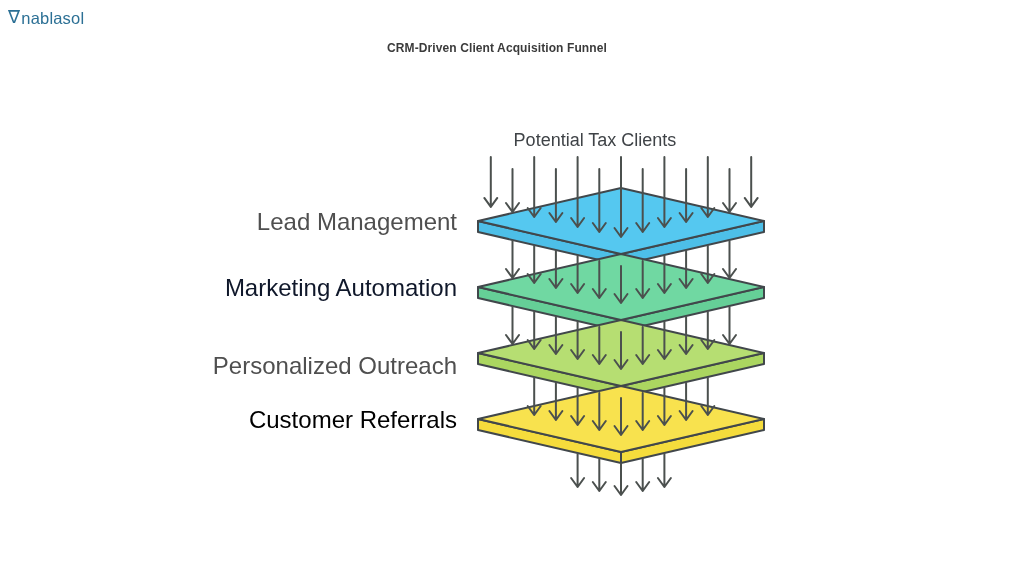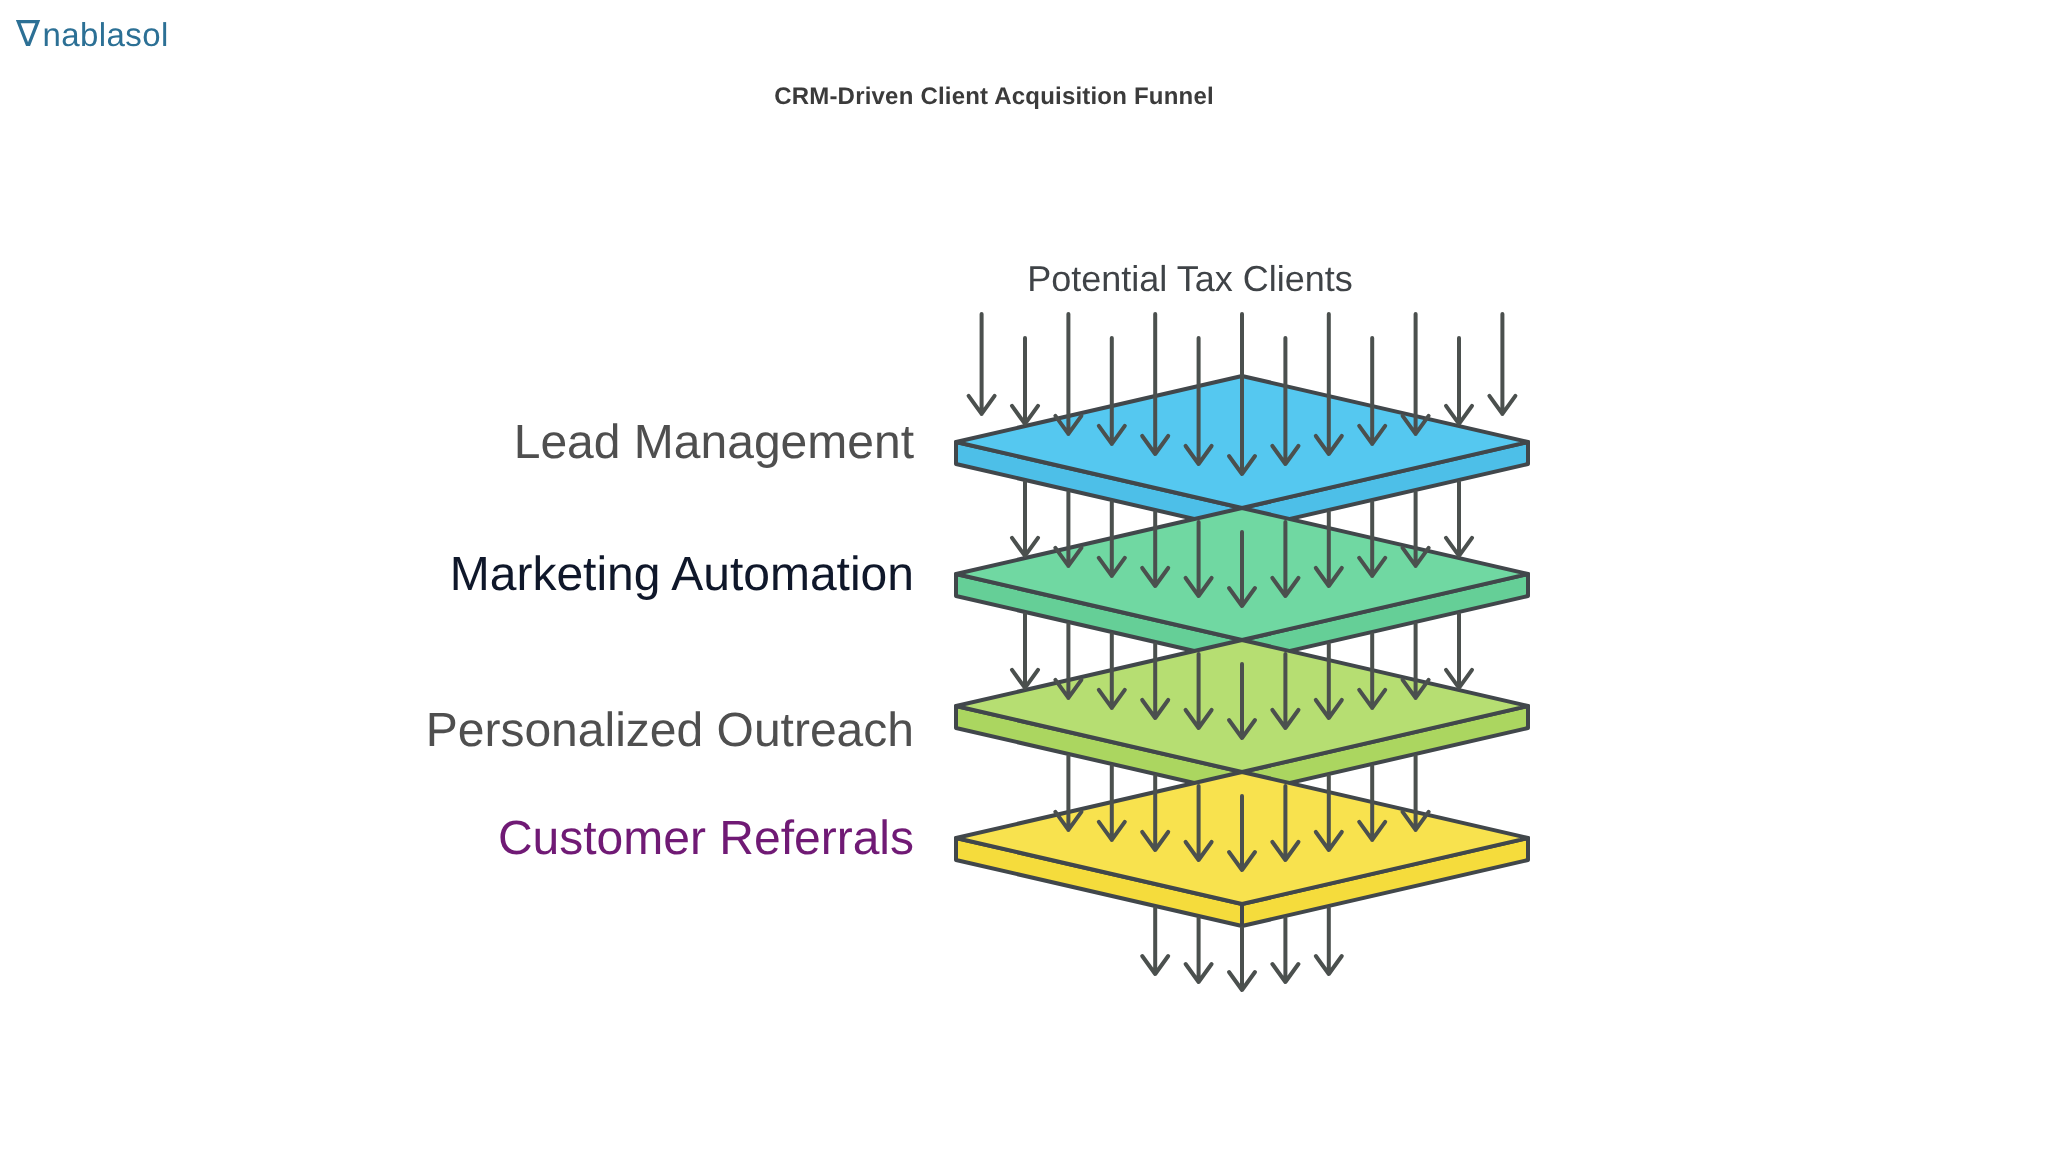--- a/index.html
+++ b/index.html
@@ -116,15 +116,15 @@
     <span class="logo-text">nablasol</span>
   </div>
 
   <h1 class="title" style="color: rgb(59, 59, 59);">CRM-Driven Client Acquisition Funnel</h1>
 
   <div class="flow-label top-label" style="color: rgb(63, 67, 71);">Potential Tax Clients</div>
 
   <div class="layer-label layer-label-0" style="color: rgb(79, 79, 79);">Lead Management</div>
   <div class="layer-label layer-label-1" style="color: #0f172a;">Marketing Automation</div>
   <div class="layer-label layer-label-2" style="color: rgb(79, 79, 79);">Personalized Outreach</div>
-  <div class="layer-label layer-label-3" style="color: #701a75;">Customer Referrals</div>
+  <div class="layer-label layer-label-3" style="color: #000000;">Customer Referrals</div>
 
 </div>
 
 </body></html>

